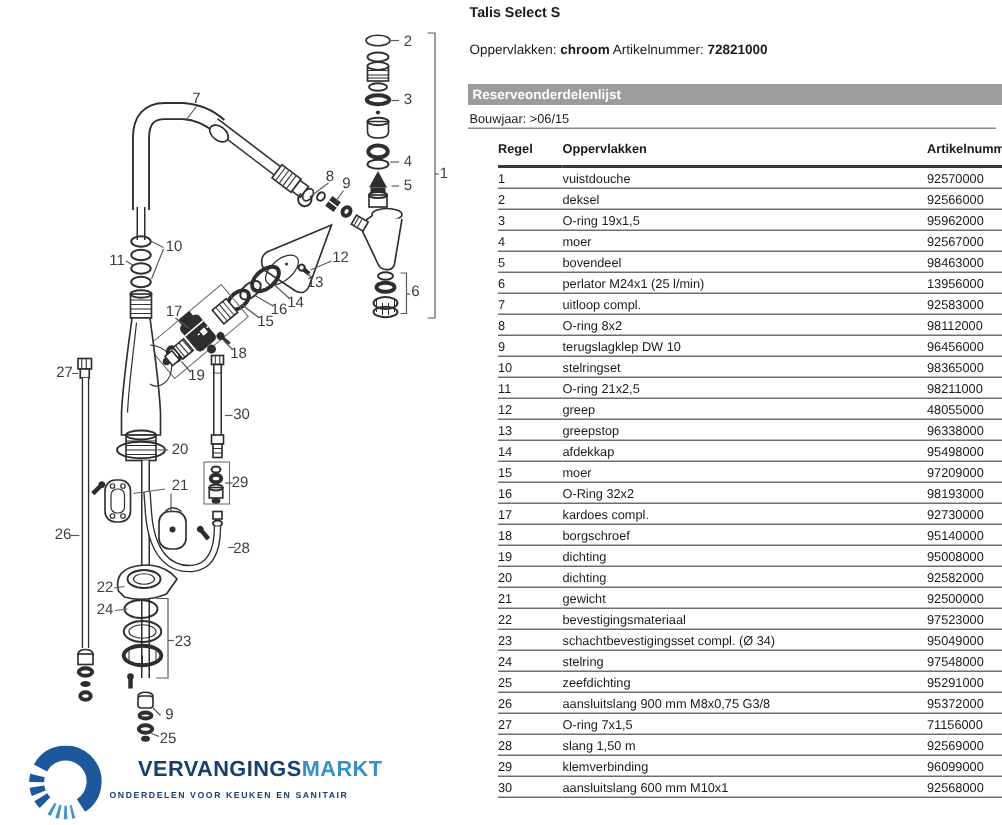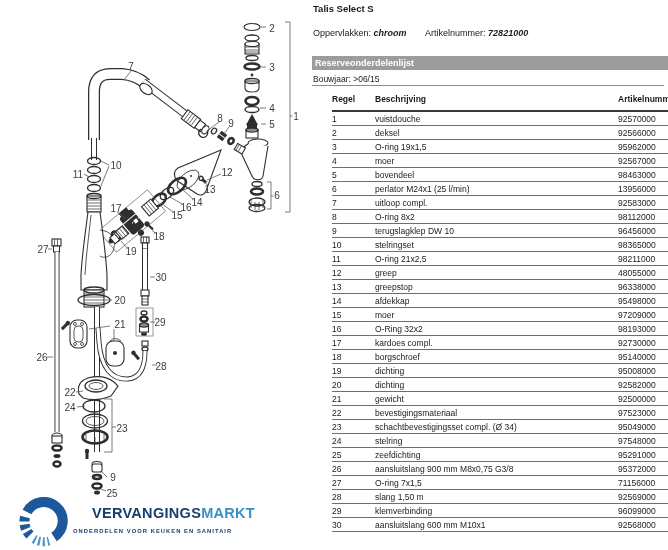--- a/index.html
+++ b/index.html
@@ -2,22 +2,22 @@
 <html><head>
 <meta charset="utf-8">
 <style>
   html,body{margin:0;padding:0;background:#fff;}
   .page{position:relative;width:668px;height:550px;background:#fff;overflow:hidden;
         font-family:"Liberation Sans",sans-serif;color:#1a1a1a;}
   
   .doc-title{position:absolute;left:313px;top:3px;font-size:9.5px;font-weight:bold;white-space:nowrap;}
   .doc-subtitle{position:absolute;left:313px;top:15px;font-size:9.5px;font-weight:bold;white-space:nowrap;}
   .doc-meta{position:absolute;left:313px;top:28px;font-size:9px;white-space:nowrap;}
-  .doc-meta b{font-weight:bold;font-style:italic;}
-  .doc-meta .gap{margin-left:16px;}
+  .doc-meta b{font-weight:bold;}
+  .doc-meta .gap{}
   .banner{position:absolute;left:312px;top:56px;width:360px;height:14px;background:#9c9c9c;
           color:#fff;font-size:9px;font-weight:bold;line-height:14px;padding-left:3px;box-sizing:border-box;}
   .bouwjaar{position:absolute;left:313px;top:74px;font-size:8.5px;}
   .bouwjaar b{font-weight:normal;}
   .rule{position:absolute;left:312px;top:85px;width:352px;border-top:1px solid #8a8a8a;}
   table.parts{position:absolute;left:332px;top:90px;width:352px;border-collapse:collapse;table-layout:fixed;}
   table.parts col.c1{width:43px;} table.parts col.c2{width:243px;} table.parts col.c3{width:66px;}
   table.parts th{font-size:8.5px;font-weight:bold;text-align:left;padding:4px 0 6px;border-bottom:2px solid #3a3a3a;}
   table.parts td{font-size:8.5px;height:13px;line-height:12px;padding:0;border-bottom:1px solid #6e6e6e;
                  white-space:nowrap;overflow:hidden;}
@@ -351,21 +351,21 @@
 
   <table class="parts">
     <colgroup>
         <col class="c1">
         <col class="c2">
         <col class="c3">
       </colgroup>
     <thead>
       <tr>
         <th>Regel</th>
-        <th>Beschrijving</th>
+        <th>Oppervlakken</th>
         <th>Artikelnummer</th>
       </tr>
     </thead>
     <tbody>
         <tr>
           <td>1</td>
           <td>vuistdouche</td>
           <td>92570000</td>
         </tr>
         <tr>

